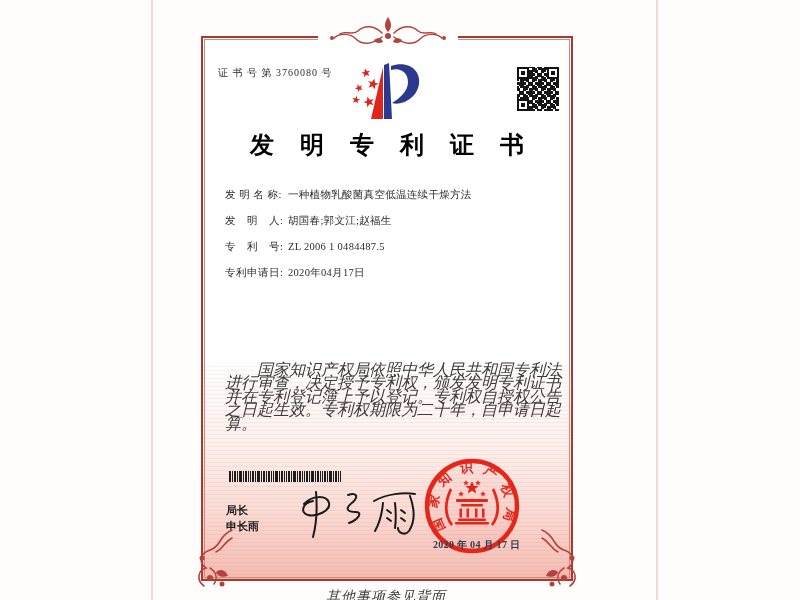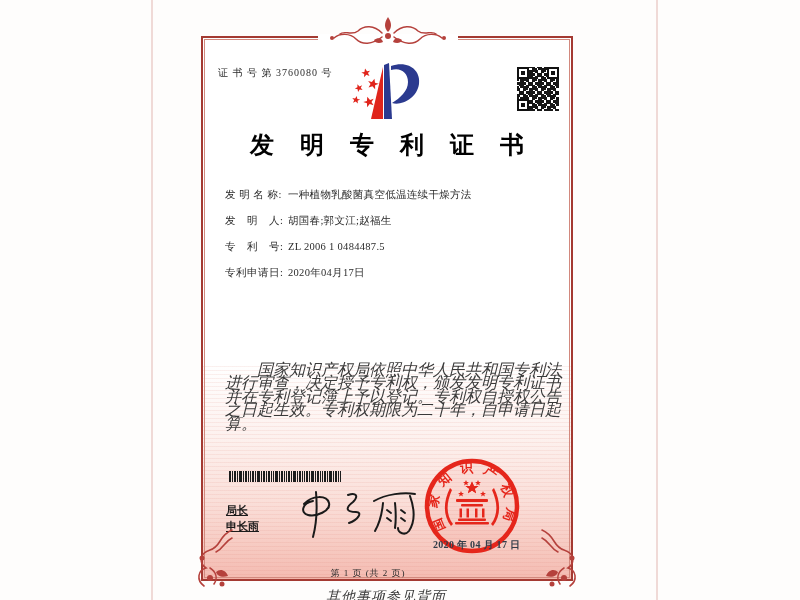--- a/index.html
+++ b/index.html
@@ -42,21 +42,21 @@
   .fields{position:absolute;left:22px;top:150px;width:340px;font-size:10.5px;color:#2b2b2b;}
   .frow{height:26px;position:relative;white-space:nowrap;}
   .flabel{display:inline-block;min-width:60px;letter-spacing:.5px;}
   .fvalue{margin-left:3px;letter-spacing:.3px;}
   .fl2{position:absolute;left:140px;top:0;}
 
   .paras{position:absolute;left:22px;top:325px;width:336px;font-size:16px;line-height:13.4px;color:#3a3a3a;font-style:italic;}
   .paras p{margin:0;text-indent:2em;text-align:justify;}
 
   .barcode{position:absolute;left:26px;top:433px;}
-  .officer{position:absolute;left:23px;top:464px;font-size:11px;font-weight:700;color:#1b1b1b;line-height:16px;text-decoration:underline;}
+  .officer{position:absolute;left:23px;top:464px;font-size:11px;font-weight:700;color:#1b1b1b;line-height:16px;}
   .sig{position:absolute;left:83px;top:446px;}
   .seal{position:absolute;left:219px;top:418px;}
   .sealdate{position:absolute;left:230px;top:500px;font-size:10px;font-weight:700;color:#323d49;letter-spacing:.3px;white-space:nowrap;z-index:3;}
   .pageinfo{position:absolute;left:0;width:330px;top:529px;text-align:center;font-size:9px;color:#2b2b2b;letter-spacing:1px;}
 
   .ornament-top{position:absolute;left:109px;top:-28px;z-index:2;}
   .corner-bl{position:absolute;left:-13px;bottom:-11px;z-index:2;}
   .corner-br{position:absolute;right:-13px;bottom:-11px;z-index:2;}
 
   .backnote{position:absolute;left:218px;top:588px;width:336px;text-align:center;font-size:14px;font-style:italic;color:#3a3a3a;letter-spacing:1px;}
@@ -253,16 +253,15 @@
       <rect x="3" y="0.5" width="2.5" height="9"></rect>
       <rect x="10" y="0.5" width="2.5" height="9"></rect>
       <rect x="-14" y="10.5" width="28" height="2.5" rx="1"></rect>
       <rect x="-17" y="14" width="34" height="2.5" rx="1"></rect>
       <path d="M-22,-20 C-29,-6 -29,8 -21,18 L-19,16 C-26,7 -26,-5 -20,-18 Z"></path>
       <path d="M22,-20 C29,-6 29,8 21,18 L19,16 C26,7 26,-5 20,-18 Z"></path>
     </g>
   </svg>
   <div class="sealdate">2020 年 04 月 17 日</div>
 
-  <div class="pageinfo">第 1 页 (共 2 页)</div>
 </div>
 
 <div class="backnote">其他事项参见背面</div>
 
 </body></html>

